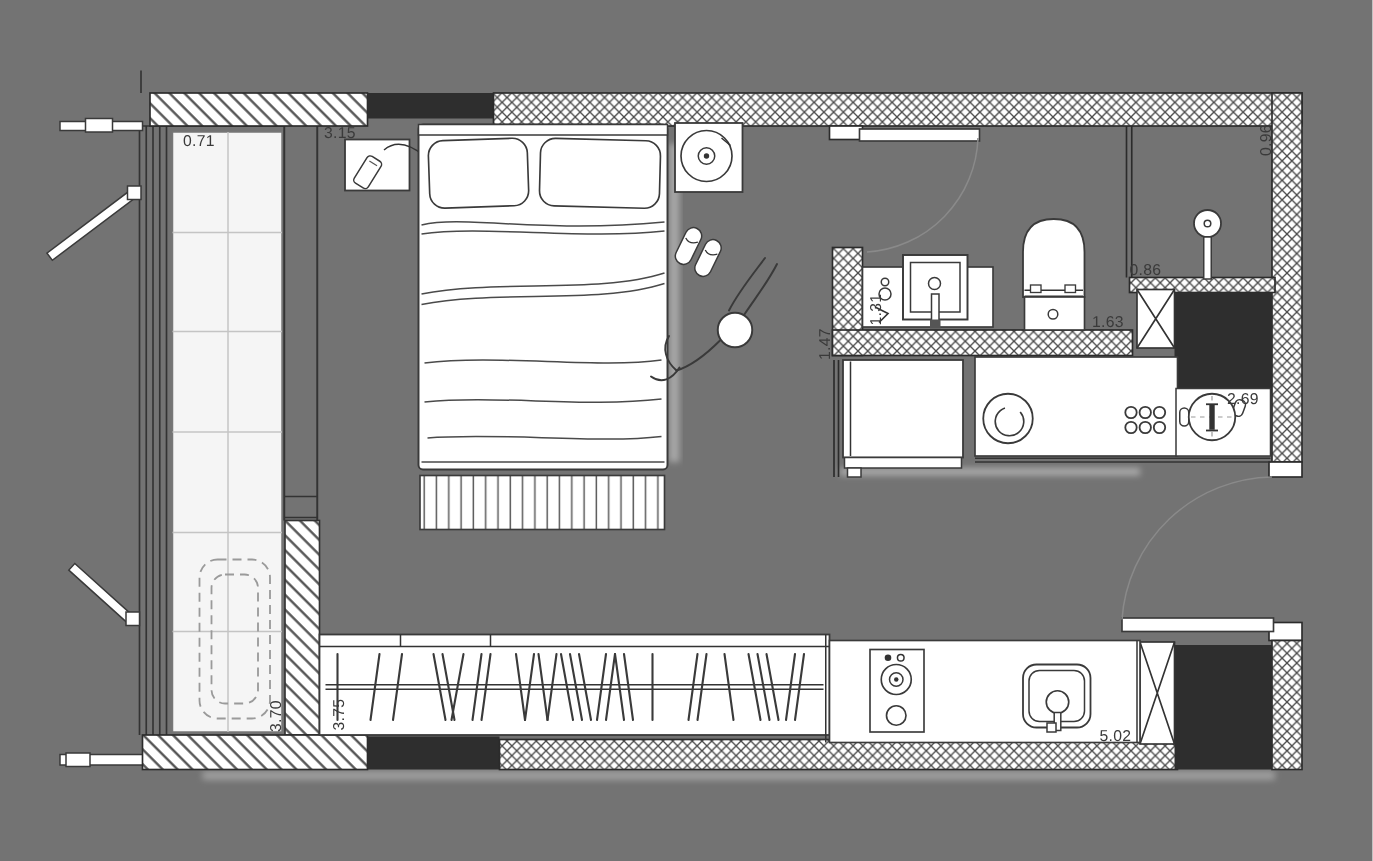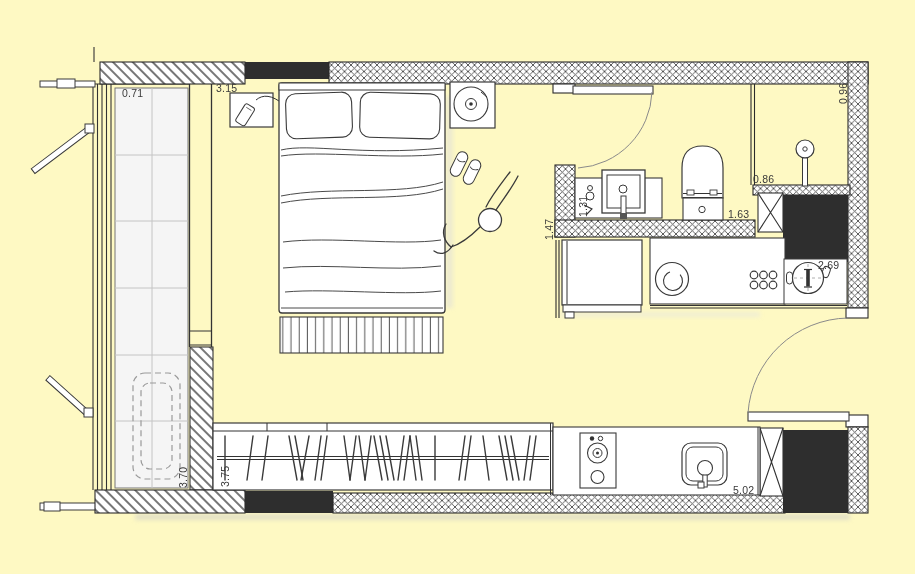--- a/index.html
+++ b/index.html
@@ -1,17 +1,17 @@
 <!DOCTYPE html>
 <html><head>
 <meta charset="utf-8">
 <title>Floor plan</title>
 <style>
   html,body{margin:0;padding:0;background:#fff;}
-  .stage{position:relative;width:915px;height:574px;background:#fef9c3;overflow:hidden;
+  .stage{position:relative;width:915px;height:574px;background:#737373;overflow:hidden;
          font-family:"Liberation Sans", sans-serif;}
   svg{position:absolute;left:0;top:0;}
   text.dim{font-family:"Liberation Sans",sans-serif;font-size:10.5px;fill:#3a3a3a;letter-spacing:.2px;}
   .ln{stroke:#333;fill:none;}
   .furn{stroke:#3a3a3a;fill:#fff;}
 </style>
 </head>
 <body>
 
 <div class="stage">

